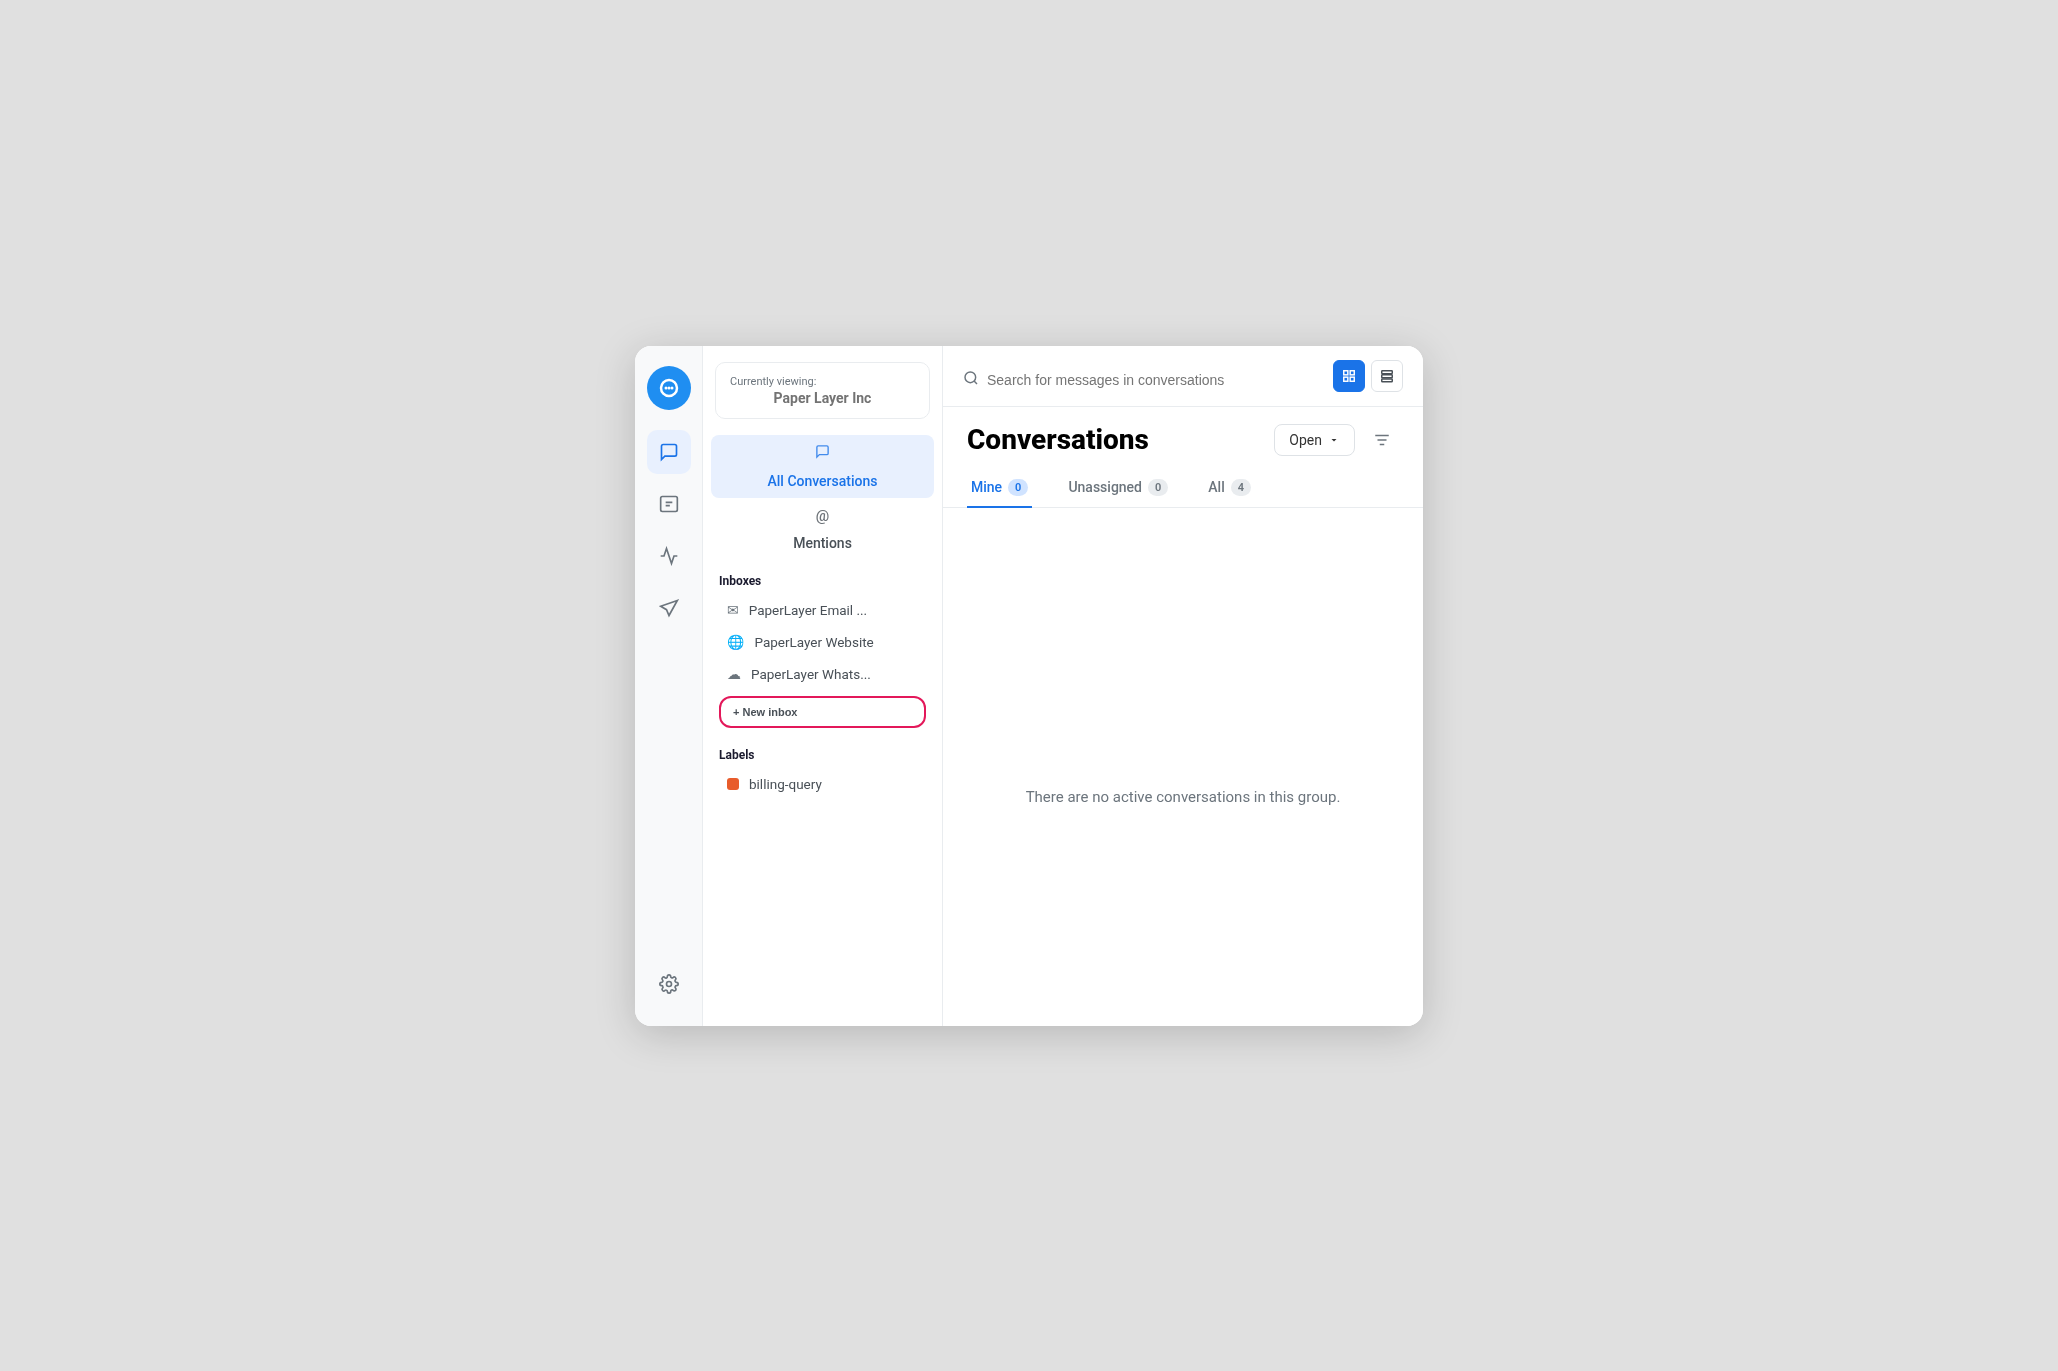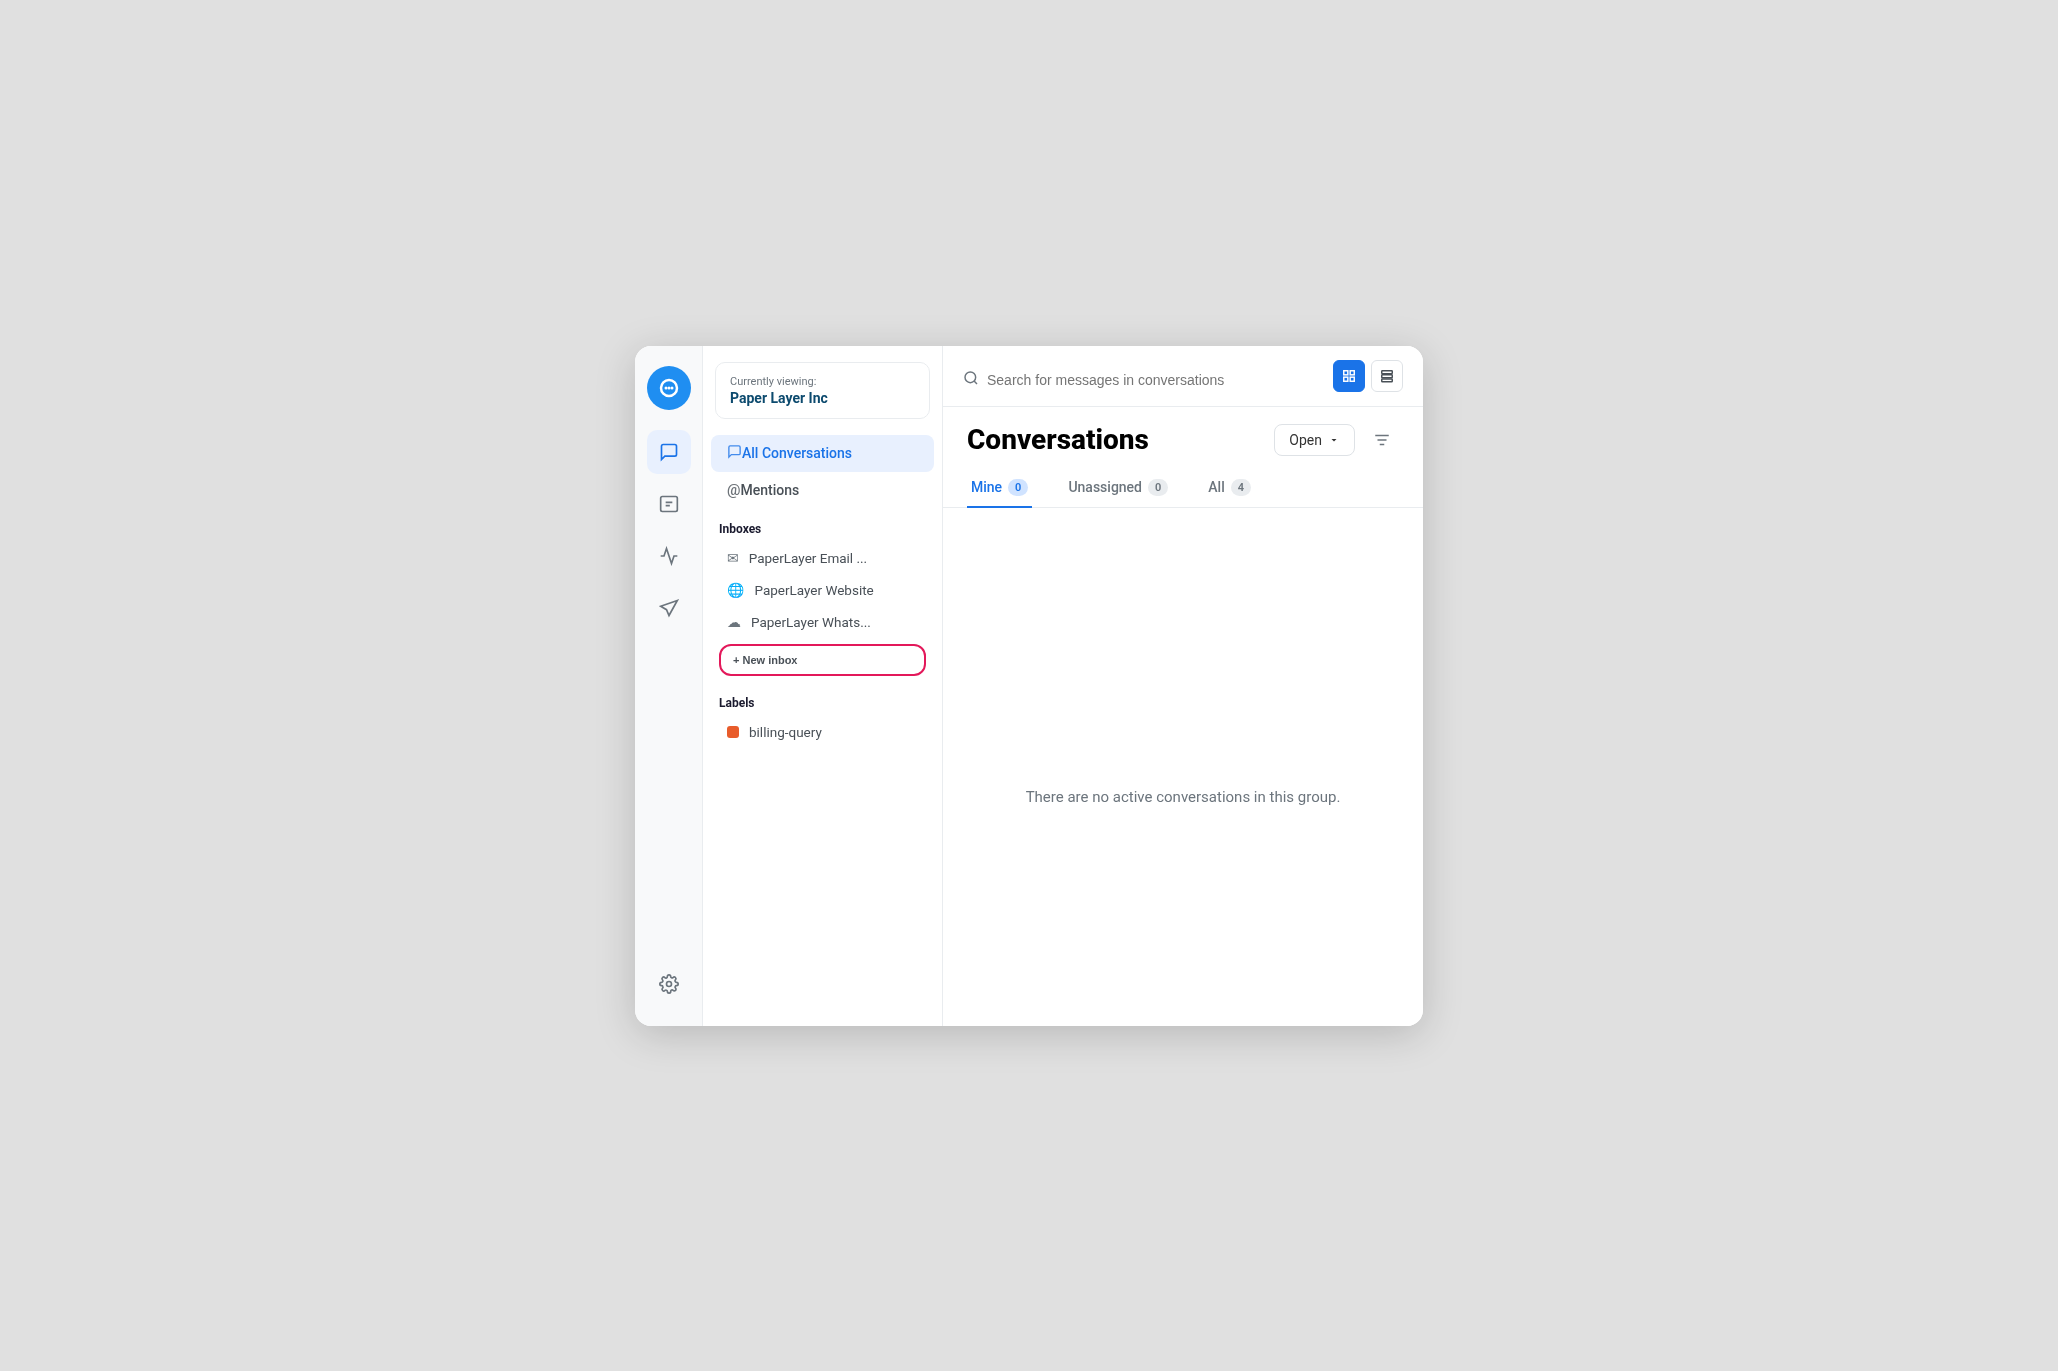--- a/index.html
+++ b/index.html
@@ -76,32 +76,35 @@
       padding: 12px 14px;
     }
     .current-viewing-label {
       font-size: 11px;
       color: #6c757d;
       margin-bottom: 2px;
     }
     .current-viewing-name {
       font-size: 14px;
       font-weight: 700;
-      color: #0c4a6e;
+      color: #737373;
+      text-align: center;
     }
     .sidebar-nav-item {
       display: flex;
       align-items: center;
+      gap: 10px;
       padding: 9px 16px;
       cursor: pointer;
       border-radius: 8px;
       margin: 0 8px;
       font-size: 14px;
       color: #495057;
       font-weight: 500;
+      flex-direction: column;
     }
     .sidebar-nav-item.active {
       background: #e8f0fe;
       color: #1a73e8;
     }
     .sidebar-nav-item .icon {
       font-size: 15px;
       color: inherit;
       opacity: 0.8;
     }

